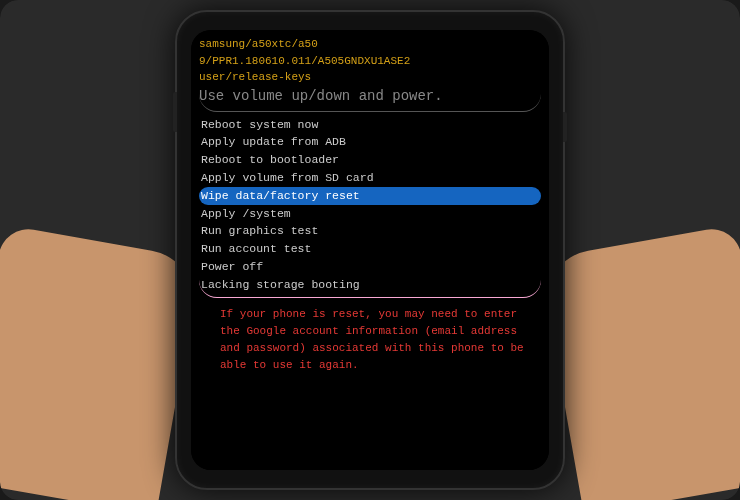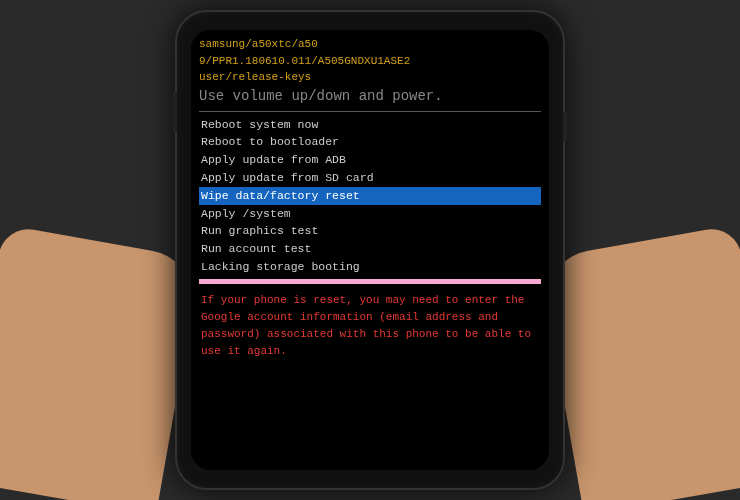--- a/index.html
+++ b/index.html
@@ -1,15 +1,15 @@
 <!DOCTYPE html>
 <html><head>
   <meta charset="utf-8">
   <style>
-    * { margin: 0; padding: 0; box-sizing: border-box; }
+    * { margin: 0; padding: 0; box-sizing: border-box; border-radius: 18px; }
     body {
       width: 740px;
       height: 500px;
       background: #1a1a1a;
       display: flex;
       align-items: center;
       justify-content: center;
       overflow: hidden;
       font-family: monospace;
     }
@@ -99,21 +99,21 @@
 
     .use-volume-line {
       font-size: 14px;
       line-height: 1.5;
       color: #888;
       font-family: 'Courier New', monospace;
     }
 
     
     .menu-section {
-      border-bottom: 5px solid #f9a8d4;
+      border-bottom: 1px solid #f9a8d4;
       padding-bottom: 3px;
       margin-bottom: 4px;
     }
 
     .menu-item {
       font-size: 11.5px;
       line-height: 1.55;
       color: #ccc;
       font-family: 'Courier New', monospace;
       padding: 0 2px;
@@ -129,20 +129,21 @@
     
     .warning-section {
       padding: 4px 2px;
     }
 
     .warning-text {
       font-size: 11px;
       line-height: 1.55;
       color: #e53935;
       font-family: 'Courier New', monospace;
+      margin-left: 19px;
     }
 
     
     .volume-btn {
       position: absolute;
       left: -4px;
       top: 80px;
       width: 4px;
       height: 40px;
       background: #222;
@@ -177,27 +178,28 @@
 
         <div class="header-section">
           <div class="header-line">samsung/a50xtc/a50</div>
           <div class="header-line">9/PPR1.180610.011/A505GNDXU1ASE2</div>
           <div class="header-line">user/release-keys</div>
           <div class="use-volume-line">Use volume up/down and power.</div>
         </div>
 
         <div class="menu-section">
           <div class="menu-item">Reboot system now</div>
+          <div class="menu-item">Apply update from ADB</div>
           <div class="menu-item">Reboot to bootloader</div>
-          <div class="menu-item">Apply update from ADB</div>
-          <div class="menu-item">Apply update from SD card</div>
+          <div class="menu-item">Apply volume from SD card</div>
           <div class="menu-item selected">Wipe data/factory reset</div>
           <div class="menu-item">Apply /system</div>
           <div class="menu-item">Run graphics test</div>
           <div class="menu-item">Run account test</div>
+          <div class="menu-item">Power off</div>
           <div class="menu-item">Lacking storage booting</div>
         </div>
 
         <div class="warning-section">
           <div class="warning-text">If your phone is reset, you may need to enter the Google account information (email address and password) associated with this phone to be able to use it again.</div>
         </div>
 
       </div>
     </div>
   </div>

